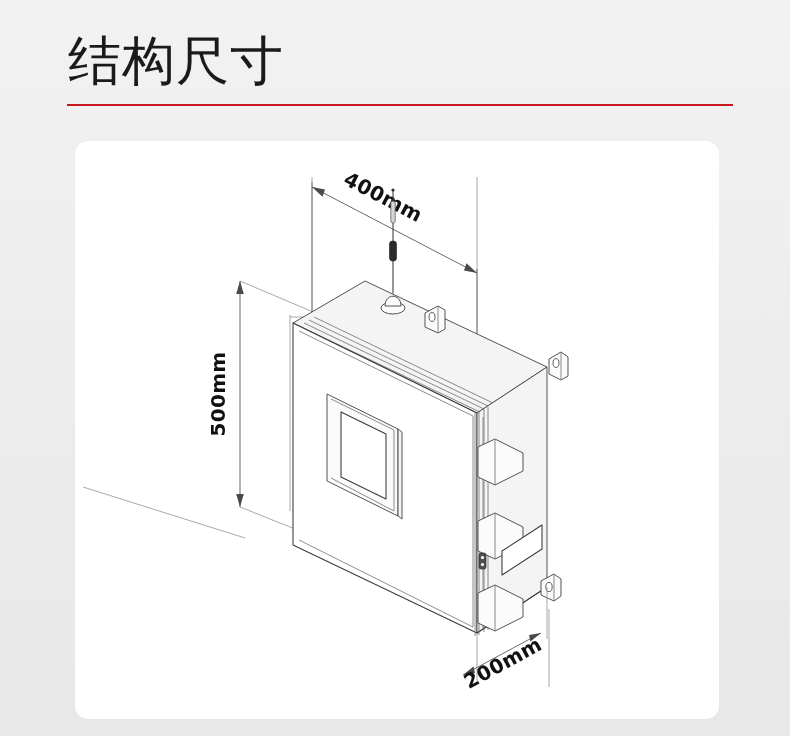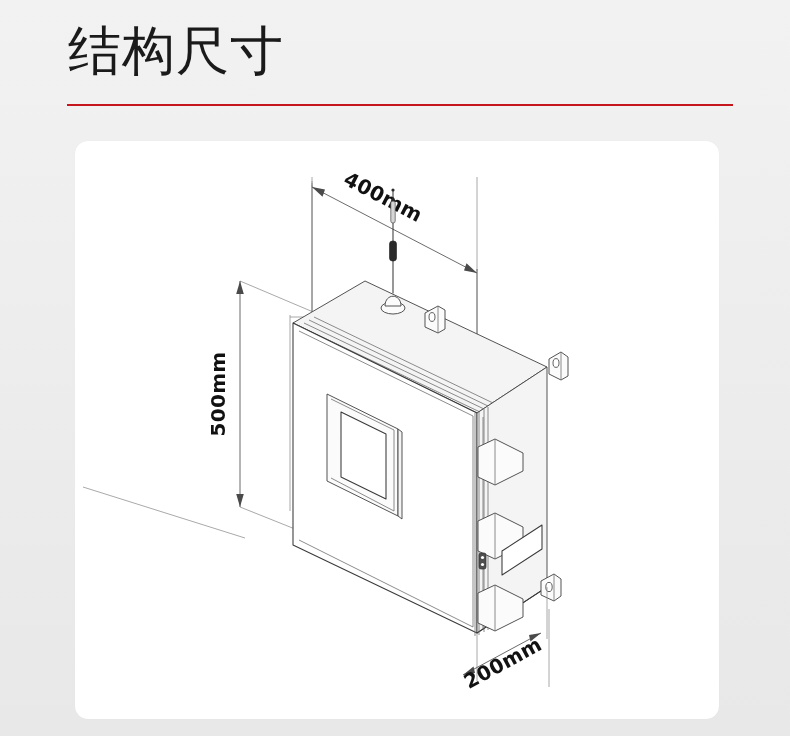--- a/index.html
+++ b/index.html
@@ -13,21 +13,21 @@
     background: linear-gradient(180deg, #f2f2f2 0%, #ededed 45%, #e8e8e8 100%);
     font-family: "DejaVu Sans", "Liberation Sans", sans-serif;
     overflow: hidden;
     position: relative;
   }
 
   
   .page-title {
     position: absolute;
     left: 68px;
-    top: 20px;
+    top: 30px;
     font-size: 53px;
     line-height: 1.18;
     font-weight: 400;
     color: #1a1a1a;
     letter-spacing: 1px;
     white-space: nowrap;
   }
   .title-rule {
     position: absolute;
     left: 67px;

